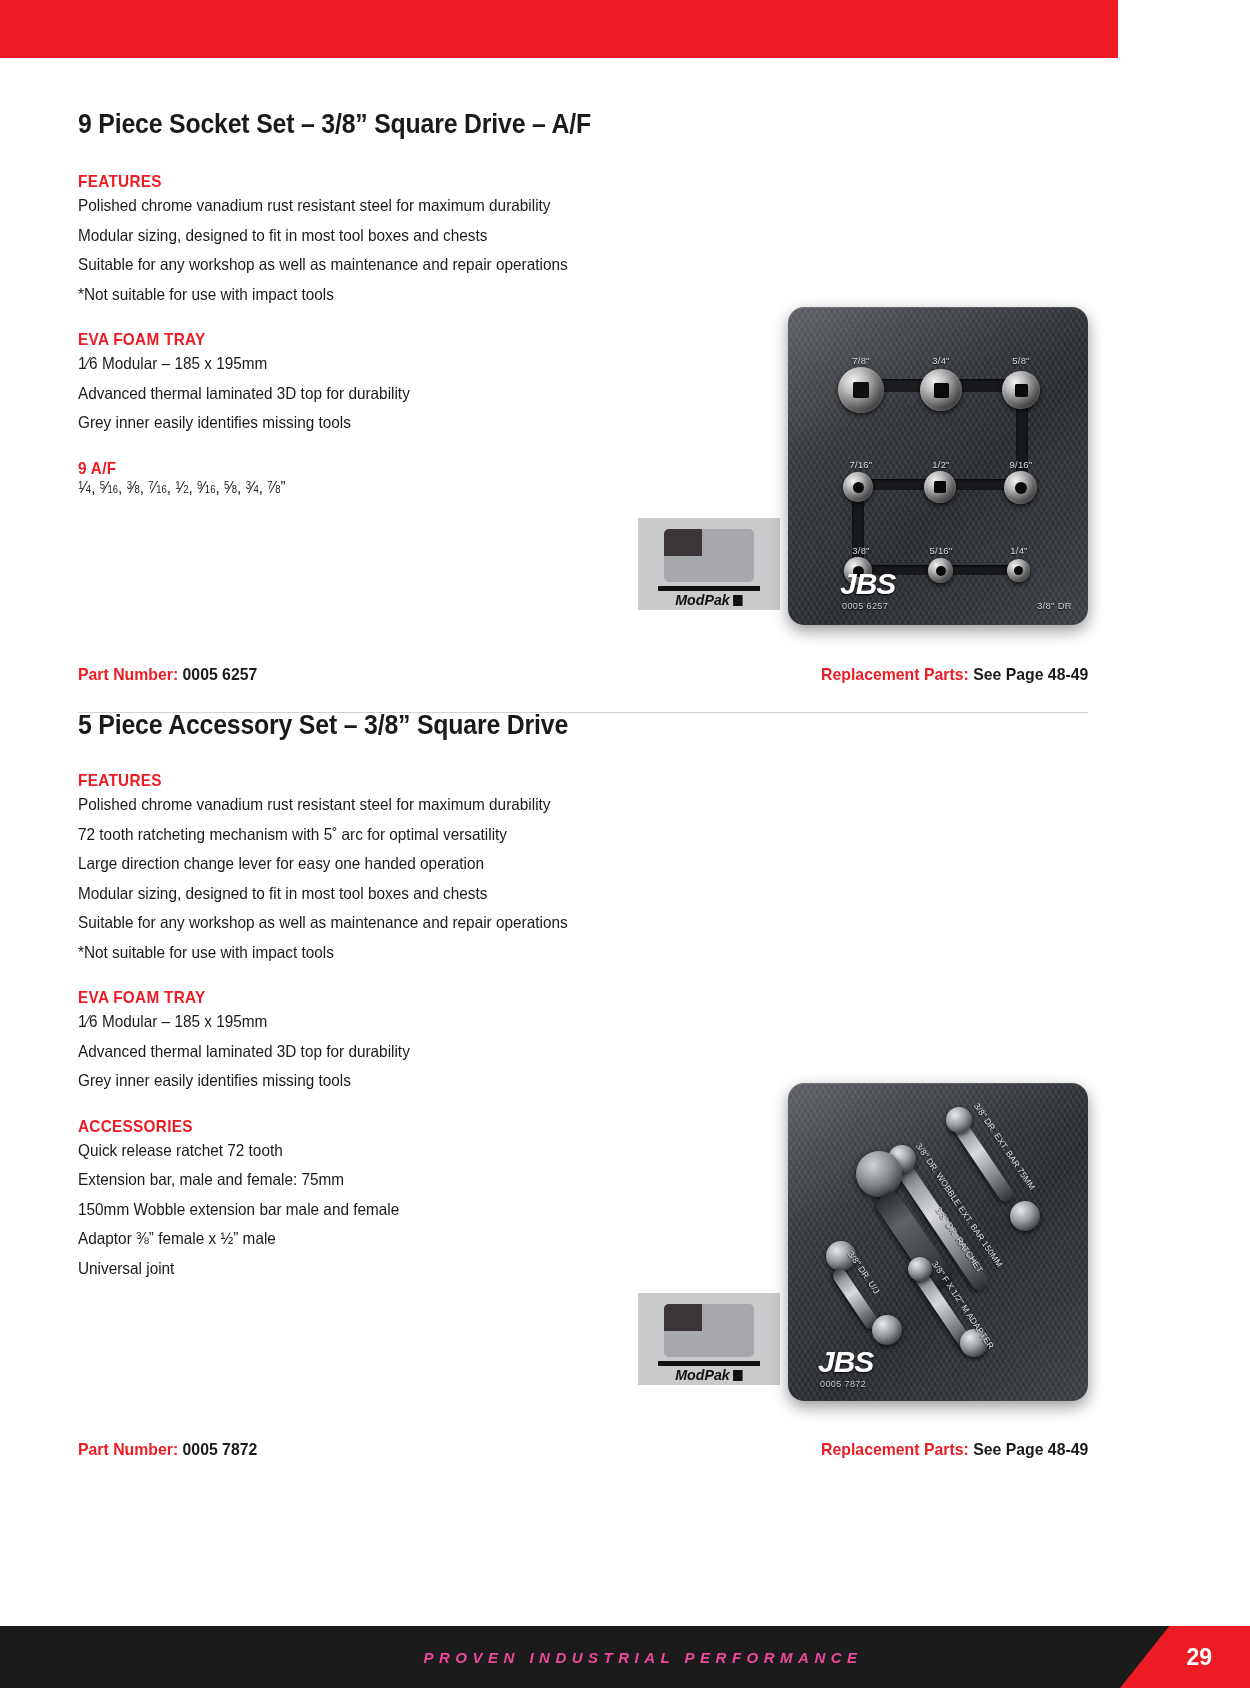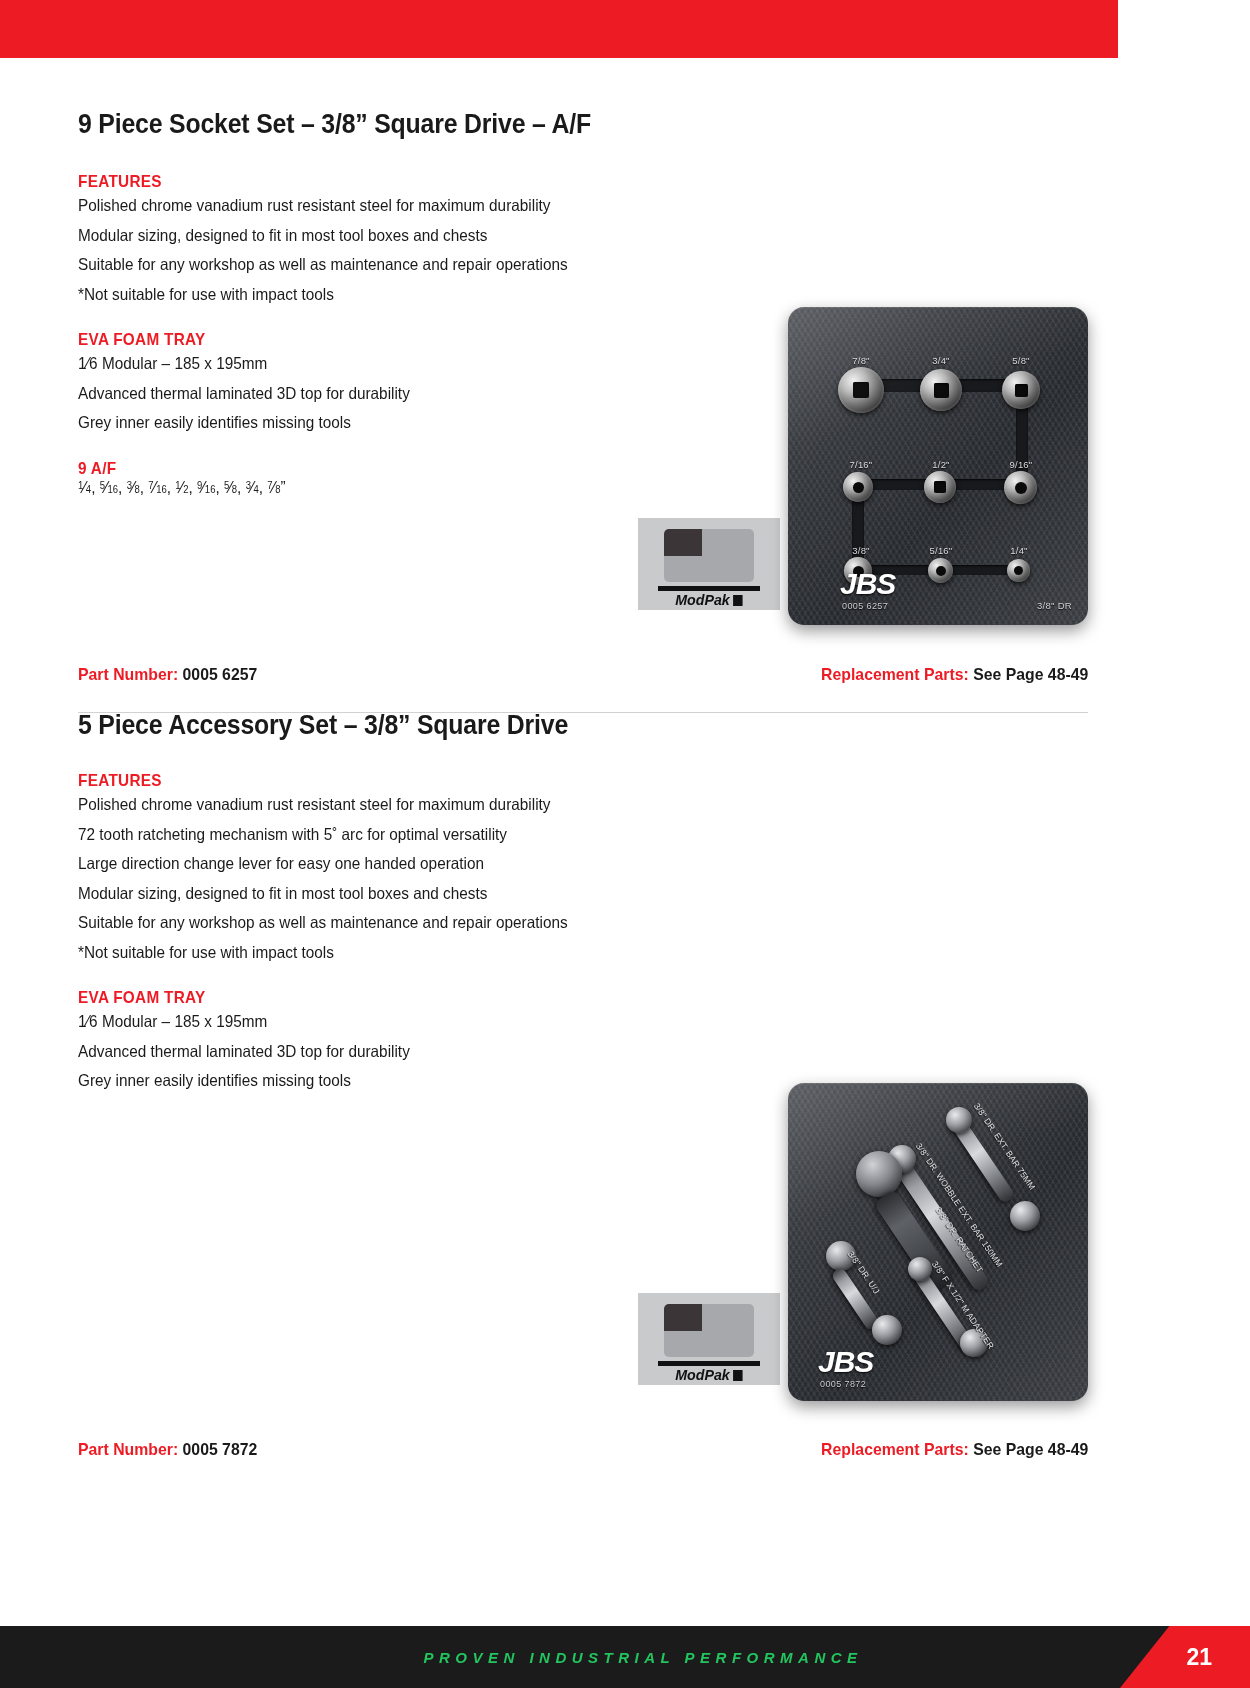--- a/index.html
+++ b/index.html
@@ -159,21 +159,21 @@
     box-shadow: 0 2px 5px rgba(0,0,0,.7);
   }
 
   
   .bottom {
     position:absolute; left:0; bottom:0; width:1250px; height:62px;
     background:#1b1b1b;
   }
   .bottom .tag {
     position:absolute; left:0; right:0; top:50%; transform:translateY(-50%);
-    text-align:center; color:#22c55e; font-size:15px; font-weight:bold;
+    text-align:center; color:#ec4899; font-size:15px; font-weight:bold;
     font-style:italic; letter-spacing:5.5px; white-space:nowrap;padding-left:36px;
   }
   .bottom .redtab {
     position:absolute; right:0; top:0; width:130px; height:62px;
     background:#ED1C24;
     clip-path: polygon(38% 0, 100% 0, 100% 100%, 0 100%);
   }
   .bottom .pageno {
     position:absolute; right:38px; top:50%; transform:translateY(-50%);
     color:#ffffff; font-size:23px; font-weight:bold;
@@ -313,20 +313,28 @@
       <div class="line">*Not suitable for use with impact tools</div>
     </div>
 
     <div class="blk" style="margin-top:21px;">
       <div class="sec-head">EVA FOAM TRAY</div>
       <div class="line">1⁄6 Modular – 185 x 195mm</div>
       <div class="line">Advanced thermal laminated 3D top for durability</div>
       <div class="line">Grey inner easily identifies missing tools</div>
     </div>
 
+    <div class="blk" style="margin-top:21px;">
+      <div class="sec-head">ACCESSORIES</div>
+      <div class="line">Quick release ratchet 72 tooth</div>
+      <div class="line">Extension bar, male and female: 75mm</div>
+      <div class="line">150mm Wobble extension bar male and female</div>
+      <div class="line">Adaptor ⅜” female x ½” male</div>
+      <div class="line">Universal joint</div>
+    </div>
   </div>
 
   <div class="photo">
     <div class="modpak" style="left:638px; top:1293px; width:142px; height:92px;">
       <div class="mp-inner">
         <div class="mp-dark"></div>
       </div>
       <div class="mp-bar"></div>
       <div class="mp-word" style="font-size:15px;">
         <span>ModPak</span><span class="mp-sq"></span>
@@ -371,16 +379,16 @@
     </div>
     <div class="right">
       <span class="lbl">Replacement Parts:</span>
       <span class="val">See Page 48-49</span>
     </div>
   </div>
 
   <div class="bottom">
     <div class="tag">PROVEN INDUSTRIAL PERFORMANCE</div>
     <div class="redtab"></div>
-    <div class="pageno">21</div>
+    <div class="pageno">29</div>
   </div>
 
 </div>
 
 </body></html>

